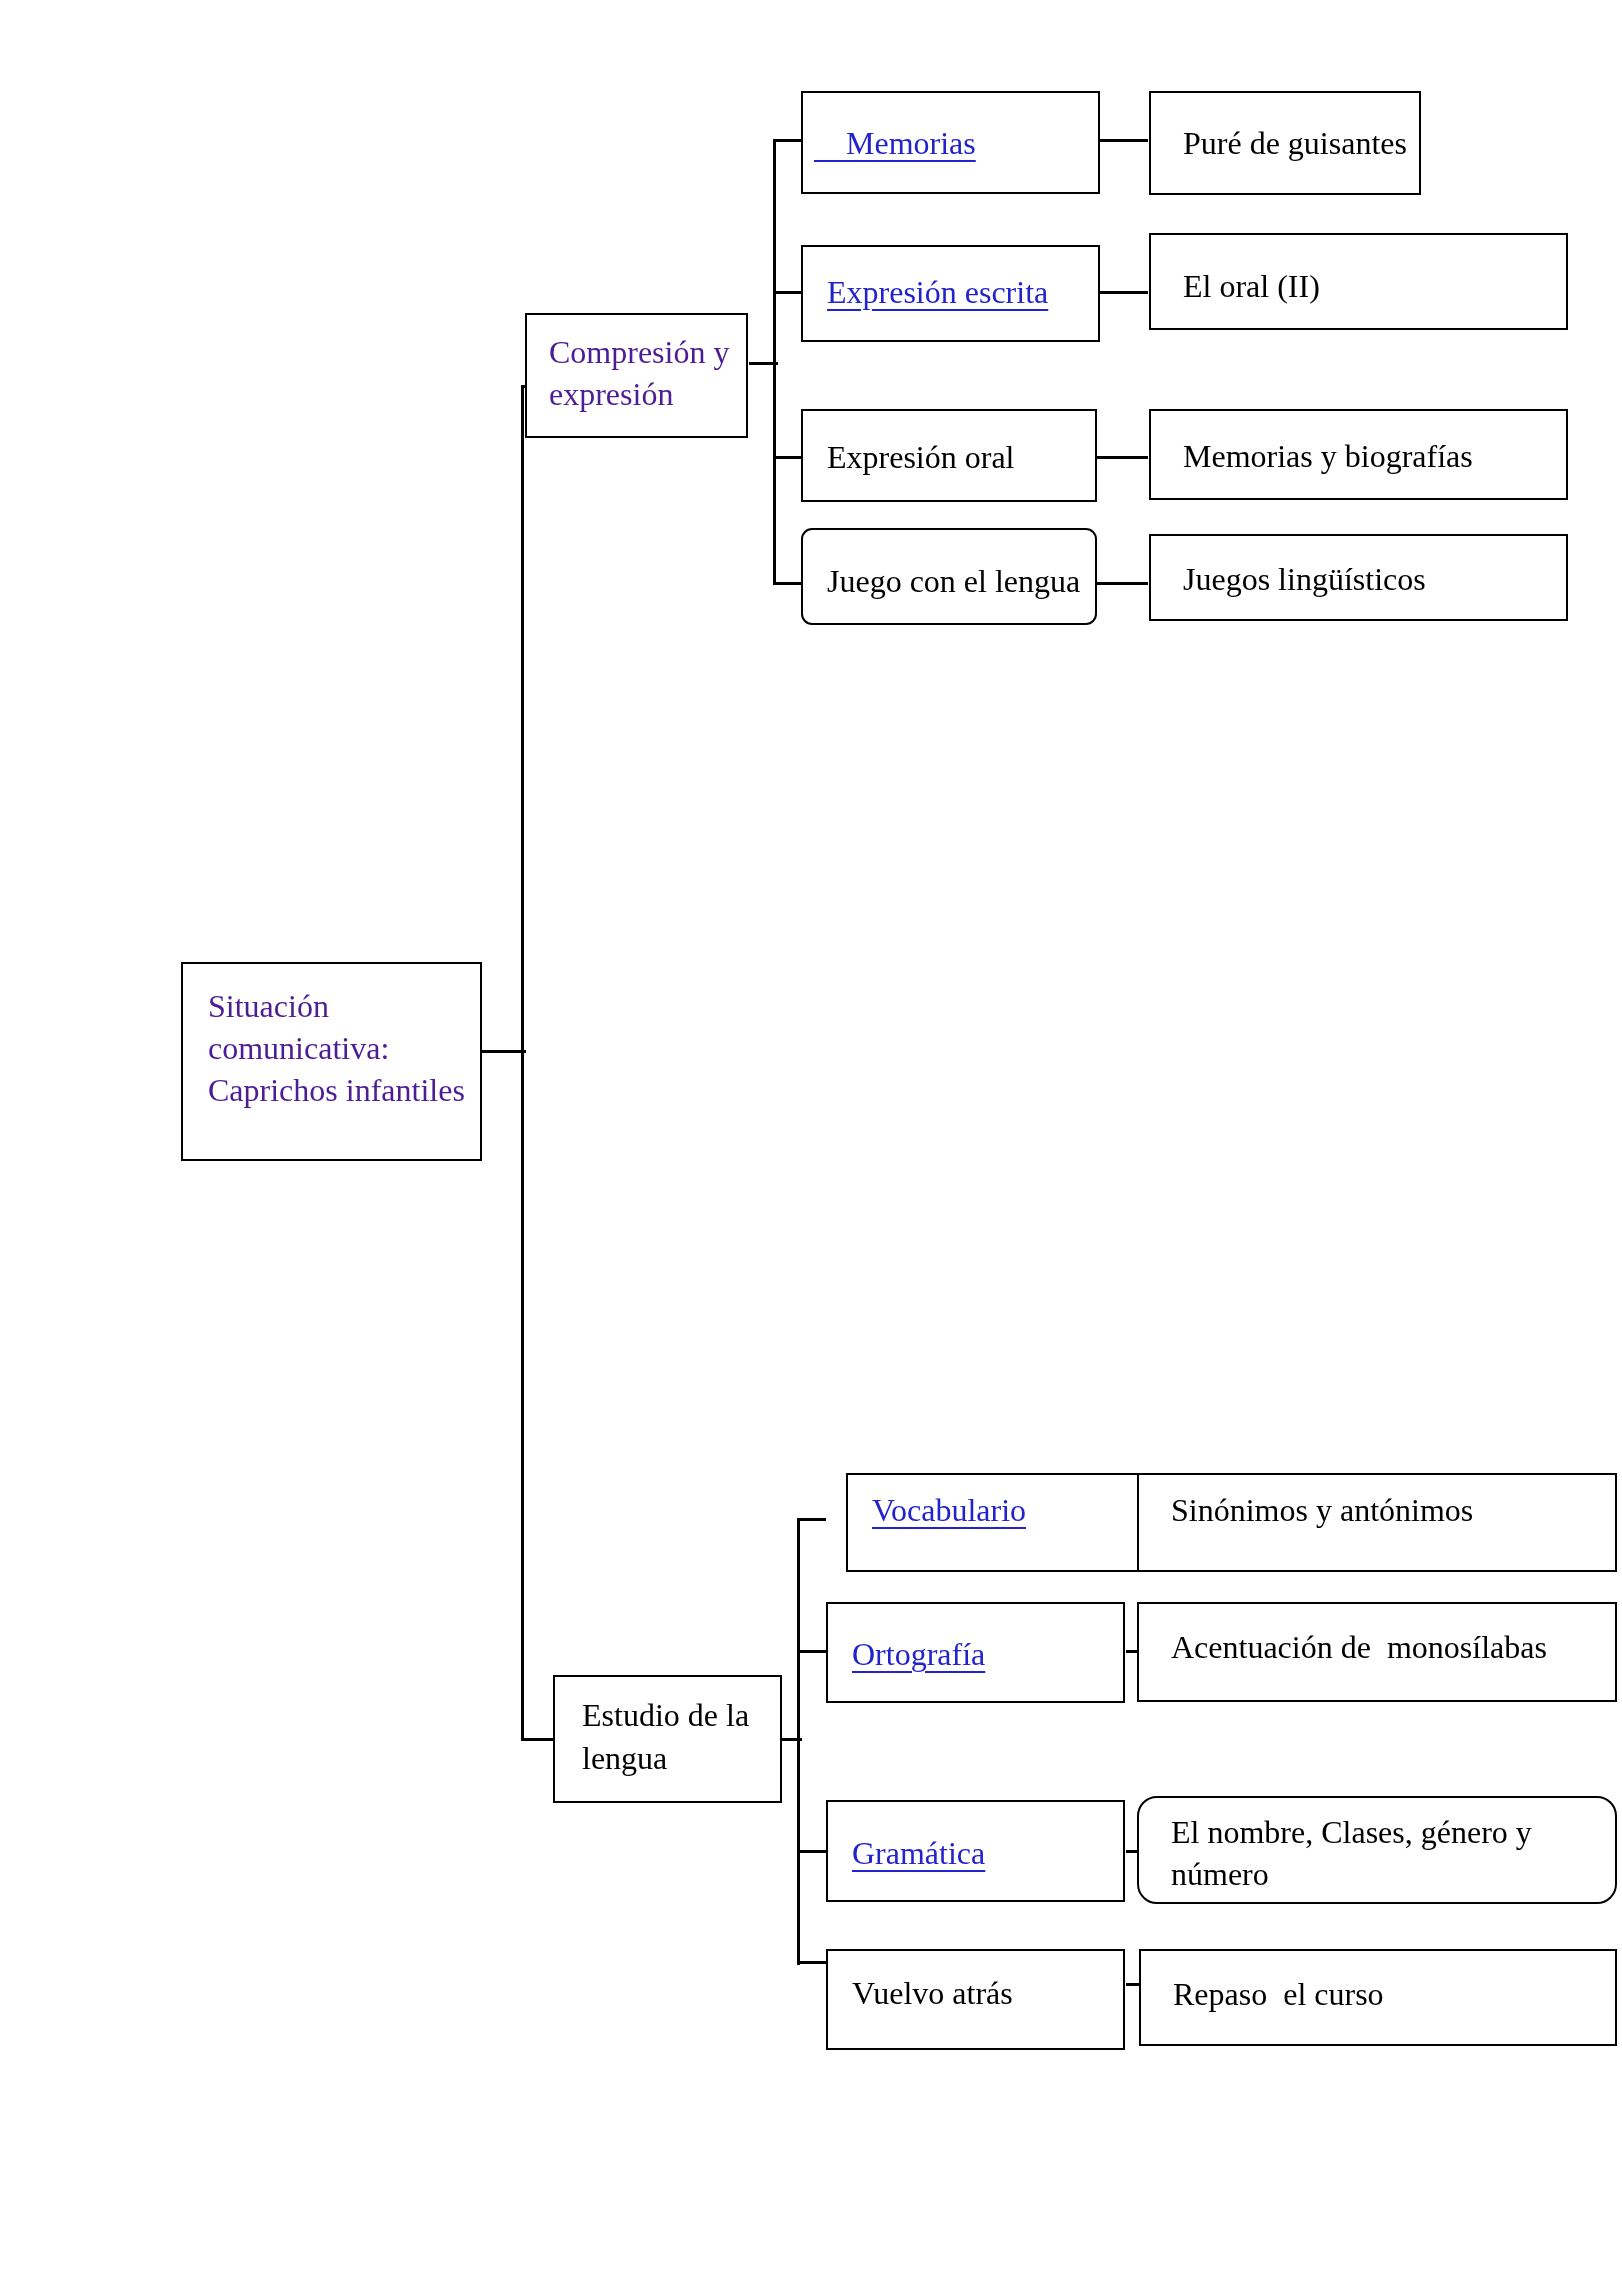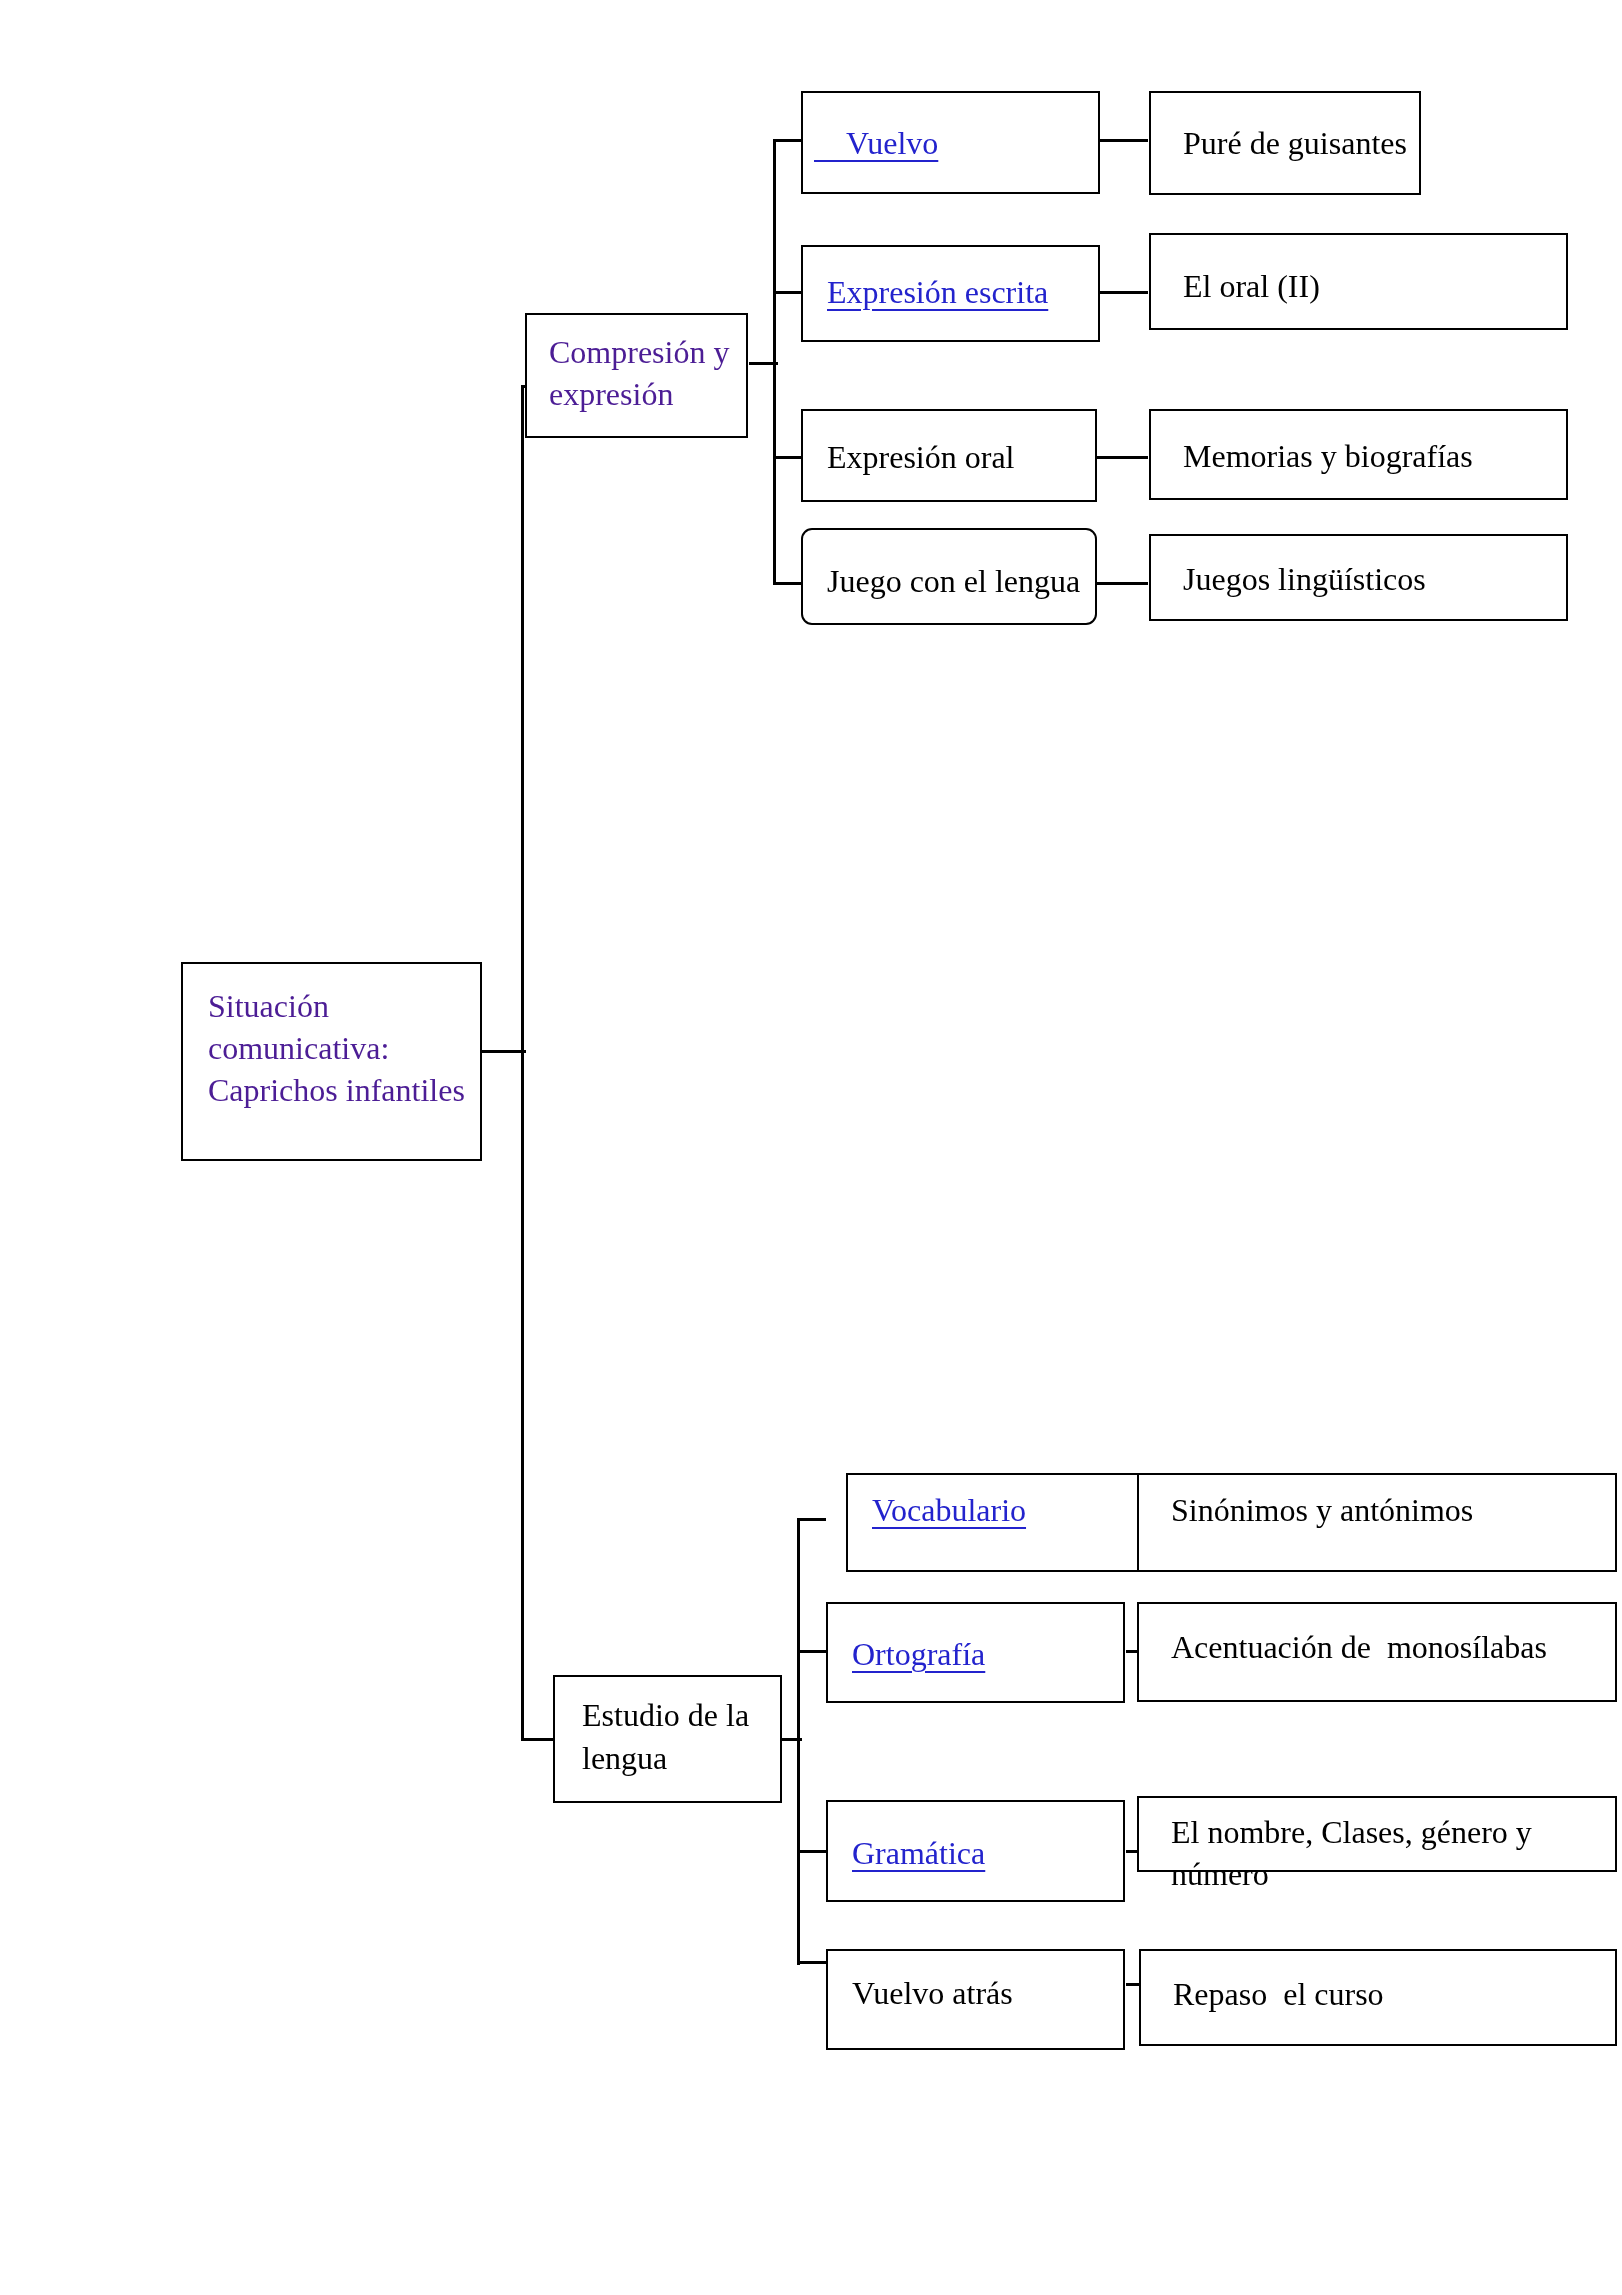--- a/index.html
+++ b/index.html
@@ -57,21 +57,21 @@
 
   <div class="box" style="left:181px; top:962px; width:301px; height:199px; padding:20.6px 8px 0 25px;">
     <span class="txt blue">Situación comunicativa: Caprichos infantiles</span>
   </div>
 
   <div class="box" style="left:525px; top:313px; width:223px; height:125px; padding:16px 4px 0 22px;">
     <span class="txt blue">Compresión y expresión</span>
   </div>
 
   <div class="box" style="left:801px; top:91px; width:299px; height:103px; padding:28.5px 4px 0 11px;">
-    <span class="txt pre link lead-underline">Vuelvo</span>
+    <span class="txt pre link lead-underline">Memorias</span>
   </div>
   <div class="box" style="left:1149px; top:91px; width:272px; height:104px; padding:28.5px 4px 0 32px;">
     <span class="txt pre">Puré de guisantes</span>
   </div>
 
   <div class="box" style="left:801px; top:245px; width:299px; height:97px; padding:24px 4px 0 24px;">
     <span class="txt pre link">Expresión escrita</span>
   </div>
   <div class="box" style="left:1149px; top:233px; width:419px; height:97px; padding:30px 4px 0 32px;">
     <span class="txt pre">El oral (II)</span>
@@ -105,21 +105,21 @@
   <div class="box" style="left:826px; top:1602px; width:299px; height:101px; padding:28.5px 4px 0 24px;">
     <span class="txt pre link">Ortografía</span>
   </div>
   <div class="box" style="left:1137px; top:1602px; width:480px; height:100px; padding:22px 4px 0 32px;">
     <span class="txt pre">Acentuación de  monosílabas</span>
   </div>
 
   <div class="box" style="left:826px; top:1800px; width:299px; height:102px; padding:30px 4px 0 24px;">
     <span class="txt pre link">Gramática</span>
   </div>
-  <div class="box" style="left:1137px; top:1796px; width:480px; height:76px; padding:12.7px 8px 0 32px;">
+  <div class="box" style="left:1137px; top:1796px; width:480px; height:108px; padding:12.7px 8px 0 32px;border-radius:20px;">
     <span class="txt">El nombre, Clases, género y número</span>
   </div>
 
   <div class="box" style="left:826px; top:1949px; width:299px; height:101px; padding:20.6px 4px 0 24px;">
     <span class="txt pre">Vuelvo atrás</span>
   </div>
   <div class="box" style="left:1139px; top:1949px; width:478px; height:97px; padding:22px 4px 0 32px;">
     <span class="txt pre">Repaso  el curso</span>
   </div>
 

